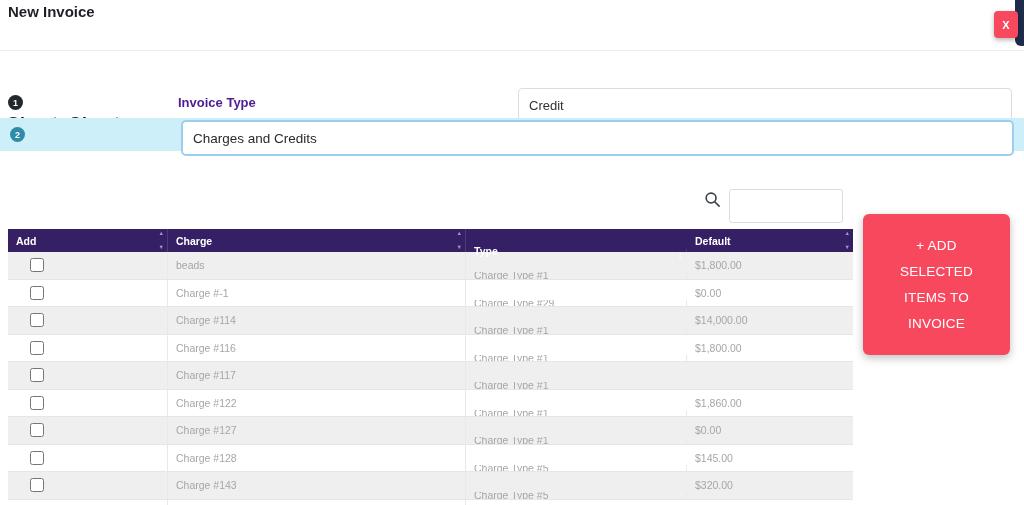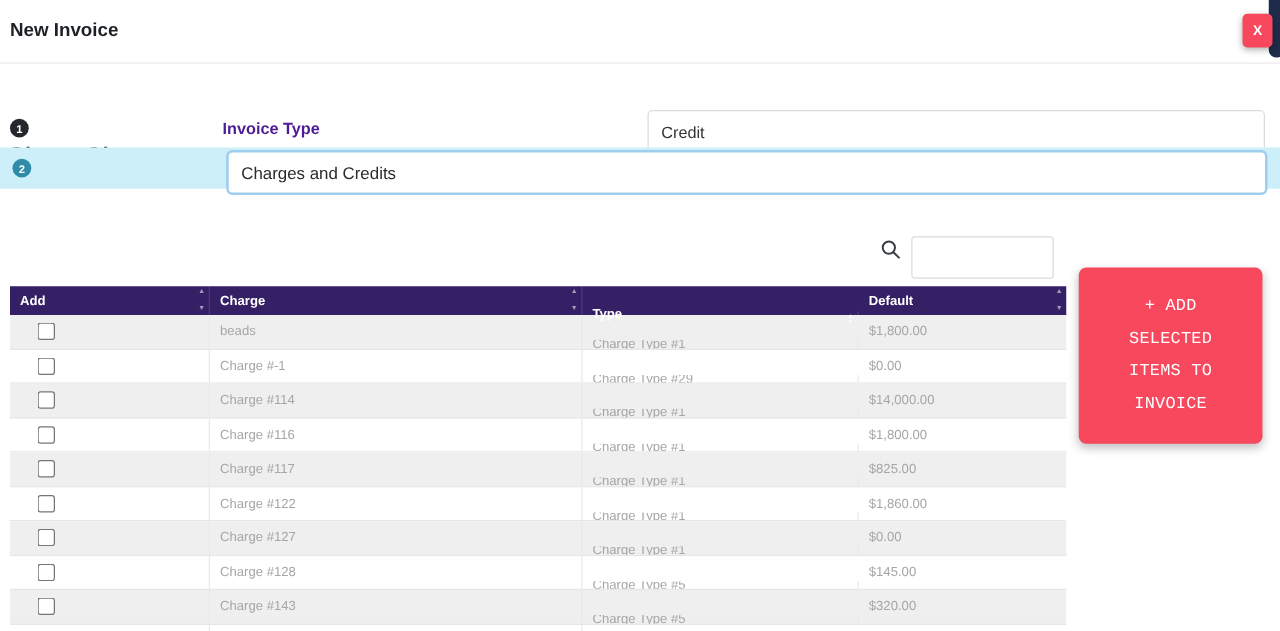--- a/index.html
+++ b/index.html
@@ -3,21 +3,21 @@
 <meta charset="utf-8">
 <style>
   * { margin:0; padding:0; box-sizing:border-box; }
   html,body { background:#fff; }
   body { font-family:"Liberation Sans", sans-serif; }
   #screen {
     position:relative; width:1024px; height:505px; background:#fff;
     overflow:hidden; color:#212529;
   }
   
-  .page-title { position:absolute; left:8px; top:16px; font-size:15px; font-weight:600; color:#1d2126; }
+  .page-title { position:absolute; left:8px; top:3px; font-size:15px; font-weight:600; color:#1d2126; }
   .top-divider { position:absolute; left:0; top:50px; width:1024px; height:1px; background:#ececec; }
   .corner-navy { position:absolute; right:-4px; top:-6px; width:13px; height:52px; background:#1e2b4a; border-radius:6px; }
   .close-btn {
     position:absolute; left:994px; top:11px; width:24px; height:27px;
     background:#f8485e; border:none; border-radius:4px; color:#fff;
     font-size:11px; font-weight:700; cursor:pointer;
     box-shadow:0 2px 5px rgba(0,0,0,.3); font-family:"Liberation Sans",sans-serif;
   }
   
   .patient-name { position:absolute; left:6px; top:66px; font-size:18px; font-weight:700; color:#16181b;margin-top:48px; }
@@ -71,21 +71,21 @@
   .td:last-child { border-right:none; }
   .td.add-cell { padding-left:22px; }
   .cb { width:14px; height:14px; accent-color:#6b6b6b; }
   
   .add-selected-btn {
     position:absolute; left:863px; top:214px; width:147px; height:141px;
     background:#f8485e; border:none; border-radius:6px; color:#fff; cursor:pointer;
     box-shadow:0 3px 8px rgba(0,0,0,.25); font-family:"Liberation Sans",sans-serif;
     display:flex; flex-direction:column; align-items:center; justify-content:center;
   }
-  .add-selected-btn span { font-size:13.5px; line-height:26px; letter-spacing:.2px;font-family:Liberation Mono, monospace; }
+  .add-selected-btn span { font-size:13.5px; line-height:26px; letter-spacing:.2px; }
 </style>
 </head>
 <body>
 
 <div id="screen">
 
   <div class="page-title">New Invoice</div>
   <div class="corner-navy"></div>
   <button class="close-btn">X</button>
   <div class="top-divider"></div>
@@ -170,21 +170,20 @@
           <div class="td c-charge">Charge #116</div>
           <div class="td c-type">Charge Type #1</div>
           <div class="td c-default">$1,800.00</div>
         </div>
         <div class="trow odd">
           <div class="td c-add add-cell">
             <input type="checkbox" class="cb" style="">
           </div>
           <div class="td c-charge">Charge #117</div>
           <div class="td c-type">Charge Type #1</div>
-          <div class="td c-default">$825.00</div>
         </div>
         <div class="trow">
           <div class="td c-add add-cell">
             <input type="checkbox" class="cb" style="">
           </div>
           <div class="td c-charge">Charge #122</div>
           <div class="td c-type">Charge Type #1</div>
           <div class="td c-default">$1,860.00</div>
         </div>
         <div class="trow odd">

